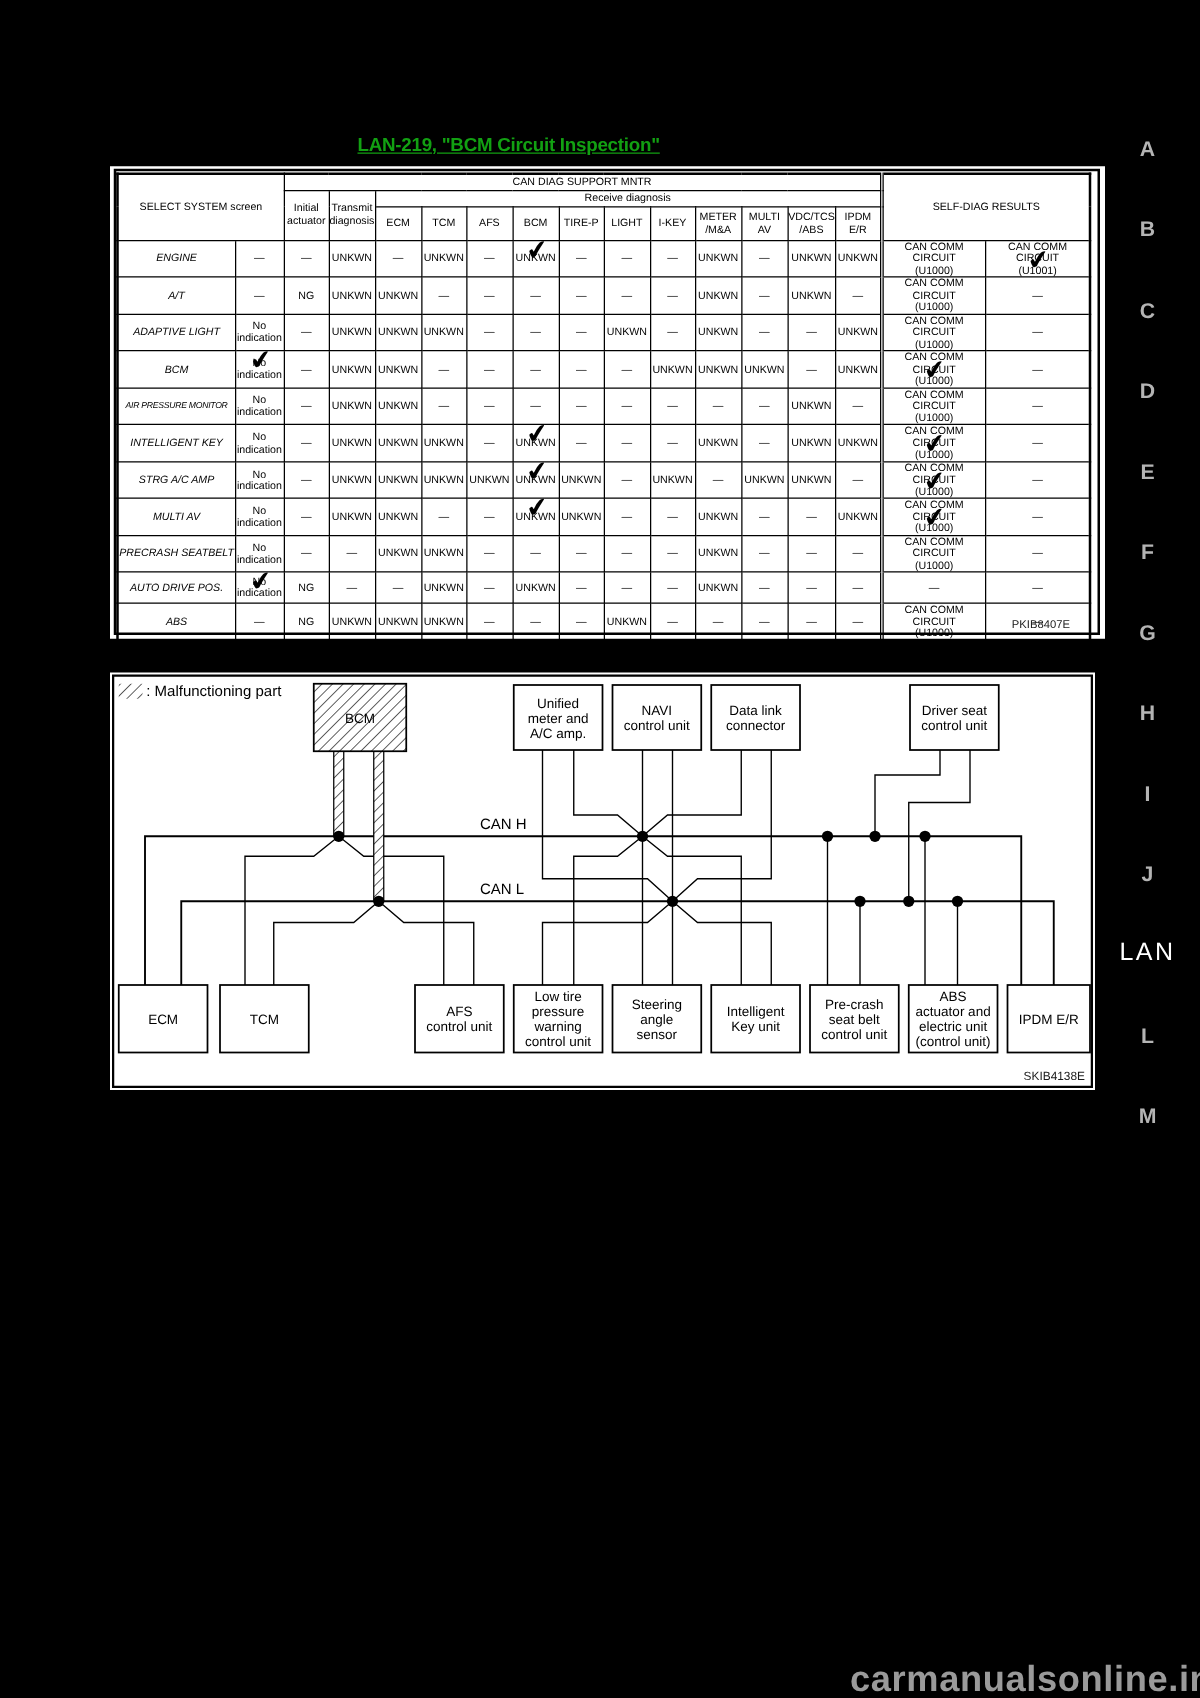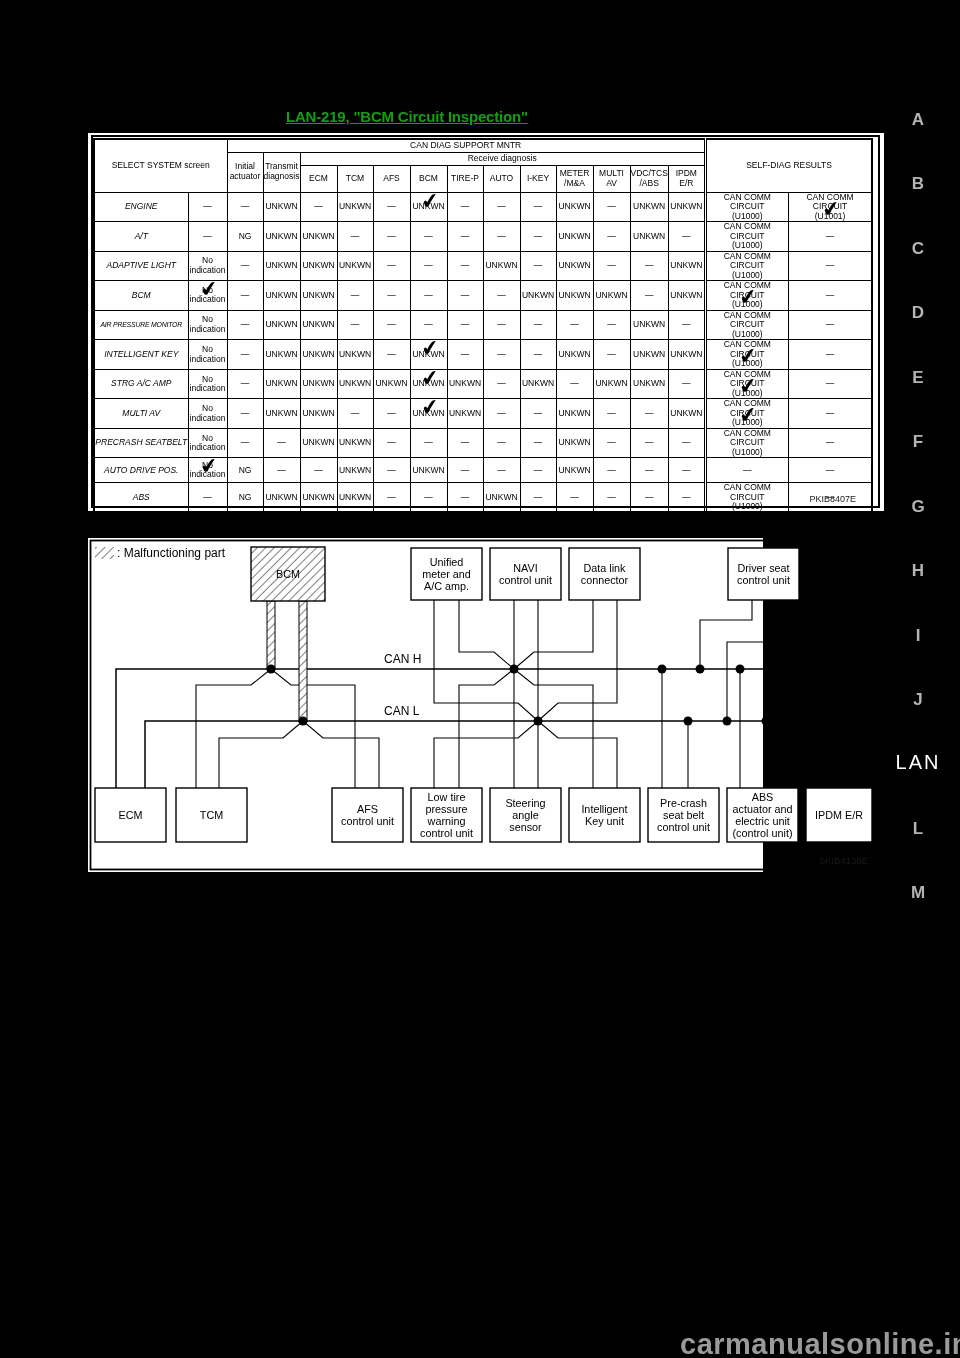--- a/index.html
+++ b/index.html
@@ -7,21 +7,21 @@
        font-family:"Liberation Sans","DejaVu Sans",sans-serif;color:#000;}
 
   
   .ref-title{position:absolute;left:286px;top:108px;font-size:15px;font-weight:bold;
              color:#12a012;text-decoration:underline;letter-spacing:-0.2px;white-space:nowrap;}
 
   
   .panel{position:absolute;background:#fff;}
   #panel-table{left:88px;top:133px;width:796px;height:378px;}
   #panel-table .frame{position:absolute;left:3px;top:2px;right:4px;bottom:3px;border:2px solid #000;}
-  #panel-diagram{left:88px;top:538px;width:675px;height:334px;}
+  #panel-diagram{left:88px;top:538px;width:788px;height:334px;}
 
   
   table.diag{position:absolute;left:5px;top:5px;border-collapse:collapse;table-layout:fixed;}
   table.diag th,table.diag td{border:1px solid #000;padding:0;font-weight:normal;
       font-size:8.5px;line-height:1.12;text-align:center;vertical-align:middle;
       white-space:pre-line;position:relative;overflow:visible;}
   table.diag{border:2px solid #000;}
   tr.hr1{height:13px;} tr.hr2{height:13px;} tr.hr3{height:27px;} tbody tr{height:24.8px;}
   td.name{text-align:left;padding-left:3px;white-space:nowrap;font-style:italic;}
   td.name.small{font-size:6.9px;letter-spacing:-0.2px;}
@@ -81,21 +81,21 @@
           <th rowspan="2">Transmit
 diagnosis</th>
           <th colspan="11">Receive diagnosis</th>
         </tr>
         <tr class="hr3">
           <th>ECM</th>
           <th>TCM</th>
           <th>AFS</th>
           <th>BCM</th>
           <th>TIRE-P</th>
-          <th>AUTO</th>
+          <th>LIGHT</th>
           <th>I-KEY</th>
           <th>METER
 /M&amp;A</th>
           <th>MULTI
 AV</th>
           <th>VDC/TCS
 /ABS</th>
           <th>IPDM
 E/R</th>
         </tr>

